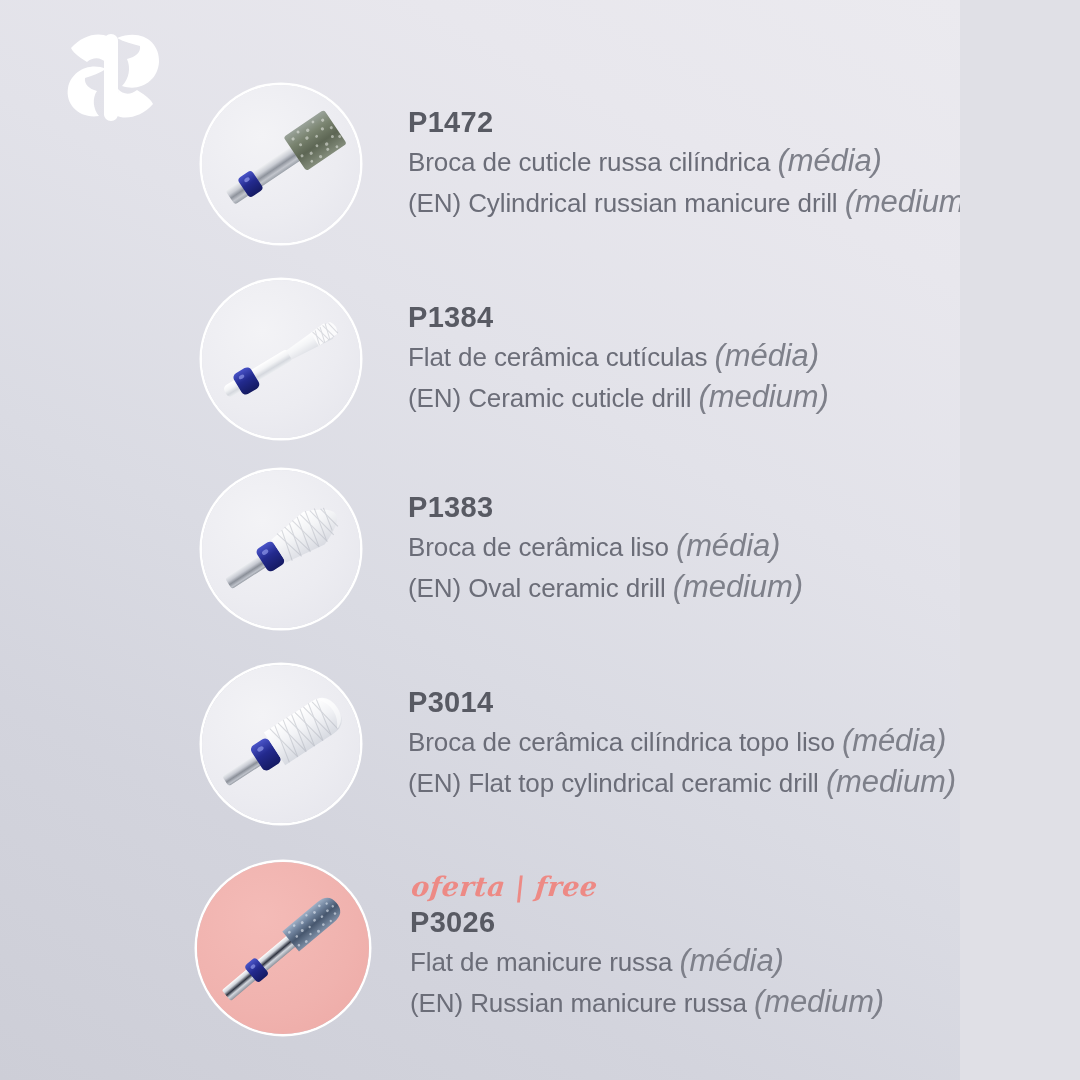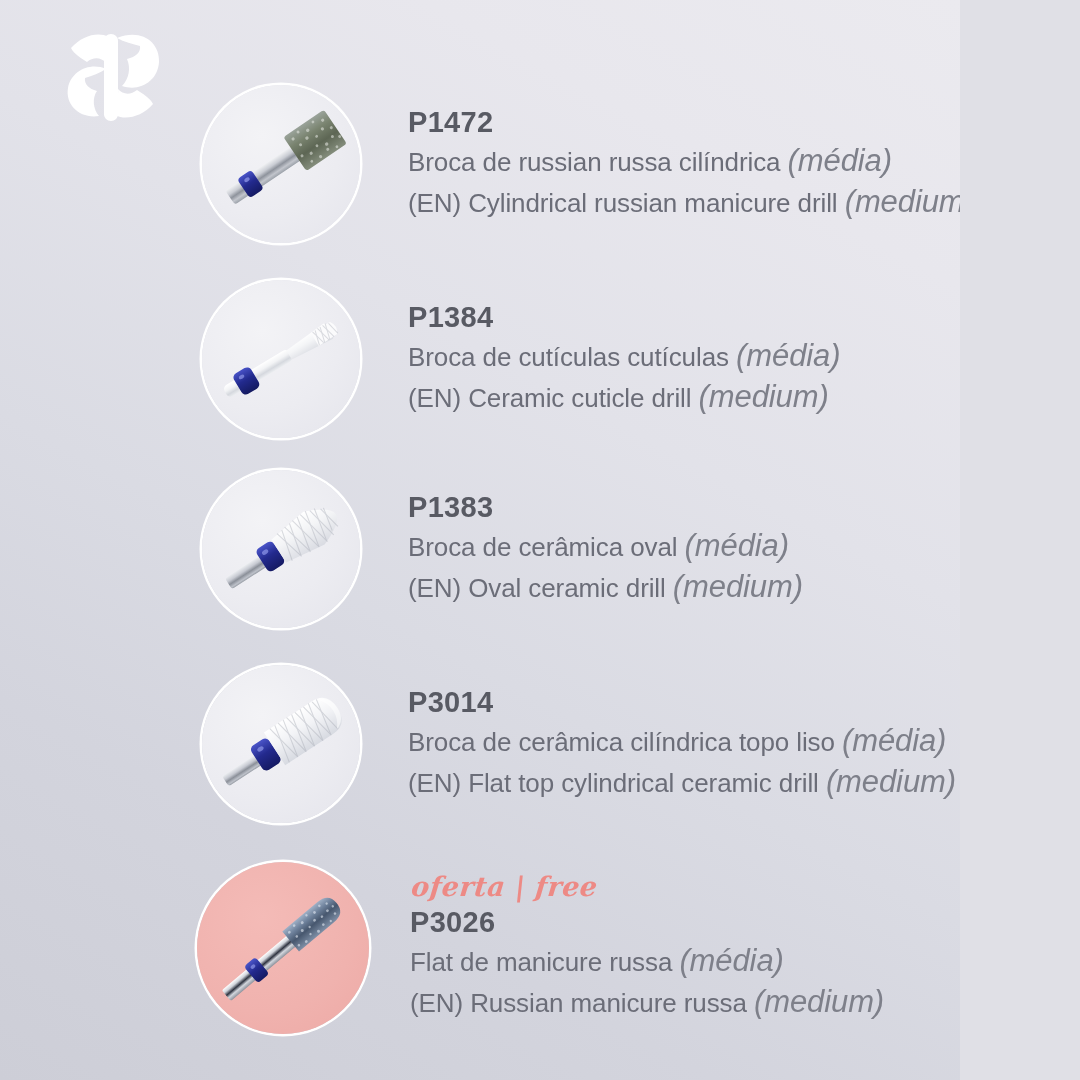--- a/index.html
+++ b/index.html
@@ -177,21 +177,21 @@
               <circle cx="135" cy="96" r="1.4"></circle>
                 <circle cx="143" cy="89" r="1.5"></circle>
             </g>
           </g>
         </svg>
       </div>
     </div>
     <div class="info" style="margin-left:48px;">
       <div class="sku">P1472</div>
       <div class="desc">
-        <span>Broca de russian russa cilíndrica</span>
+        <span>Broca de cuticle russa cilíndrica</span>
         <span class="qual">(média)</span>
       </div>
       <div class="desc">
         <span>(EN) Cylindrical russian manicure drill</span>
         <span class="qual">(medium)</span>
       </div>
     </div>
   </div>
 
   <div class="row" style="top:280px; padding-left:202px;">
@@ -234,21 +234,21 @@
                 <path d="M125 87.4 L129 71.6"></path>
               <path d="M131 87.3 L135 71.5"></path>
             </g>
           </g>
         </svg>
       </div>
     </div>
     <div class="info" style="margin-left:48px;">
       <div class="sku">P1384</div>
       <div class="desc">
-        <span>Broca de cutículas cutículas</span>
+        <span>Flat de cerâmica cutículas</span>
         <span class="qual">(média)</span>
       </div>
       <div class="desc">
         <span>(EN) Ceramic cuticle drill</span>
         <span class="qual">(medium)</span>
       </div>
     </div>
   </div>
 
   <div class="row" style="top:470px; padding-left:202px;">
@@ -294,21 +294,21 @@
               <path d="M122 96 L129 63.2"></path>
                 <path d="M132 91.4 L137 67.6"></path>
             </g>
           </g>
         </svg>
       </div>
     </div>
     <div class="info" style="margin-left:48px;">
       <div class="sku">P1383</div>
       <div class="desc">
-        <span>Broca de cerâmica oval</span>
+        <span>Broca de cerâmica liso</span>
         <span class="qual">(média)</span>
       </div>
       <div class="desc">
         <span>(EN) Oval ceramic drill</span>
         <span class="qual">(medium)</span>
       </div>
     </div>
   </div>
 
   <div class="row" style="top:665px; padding-left:202px;">

